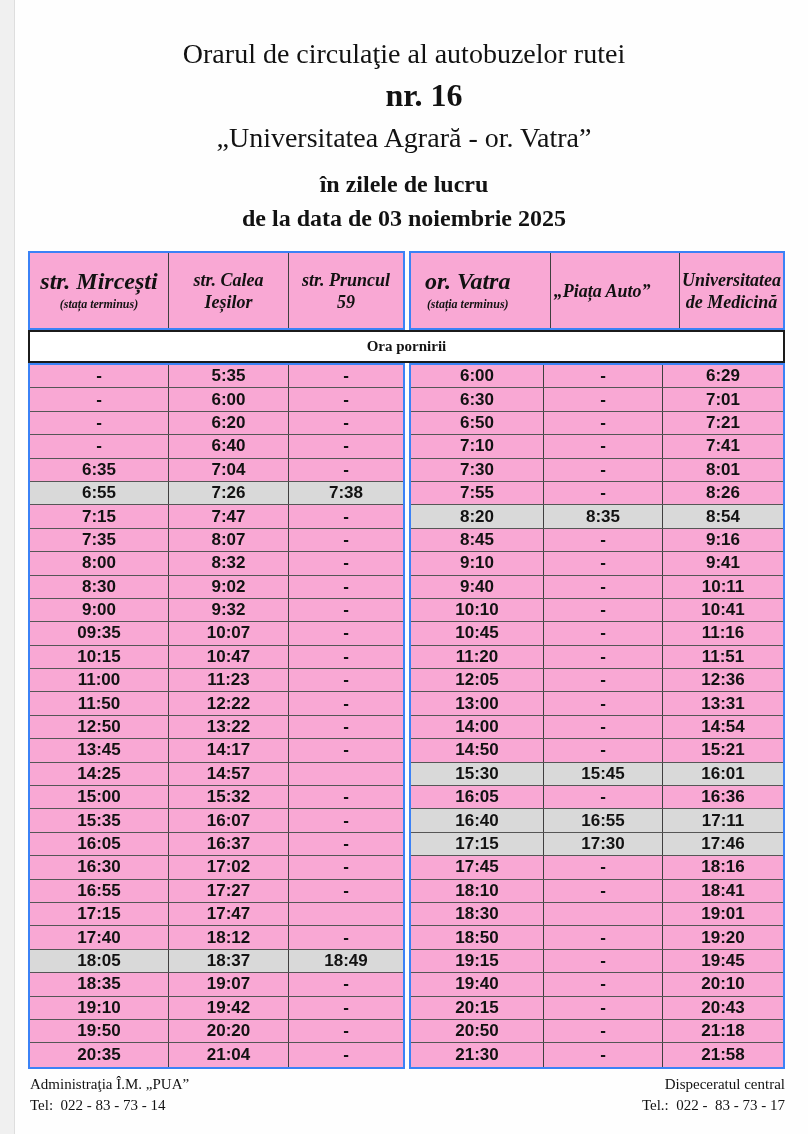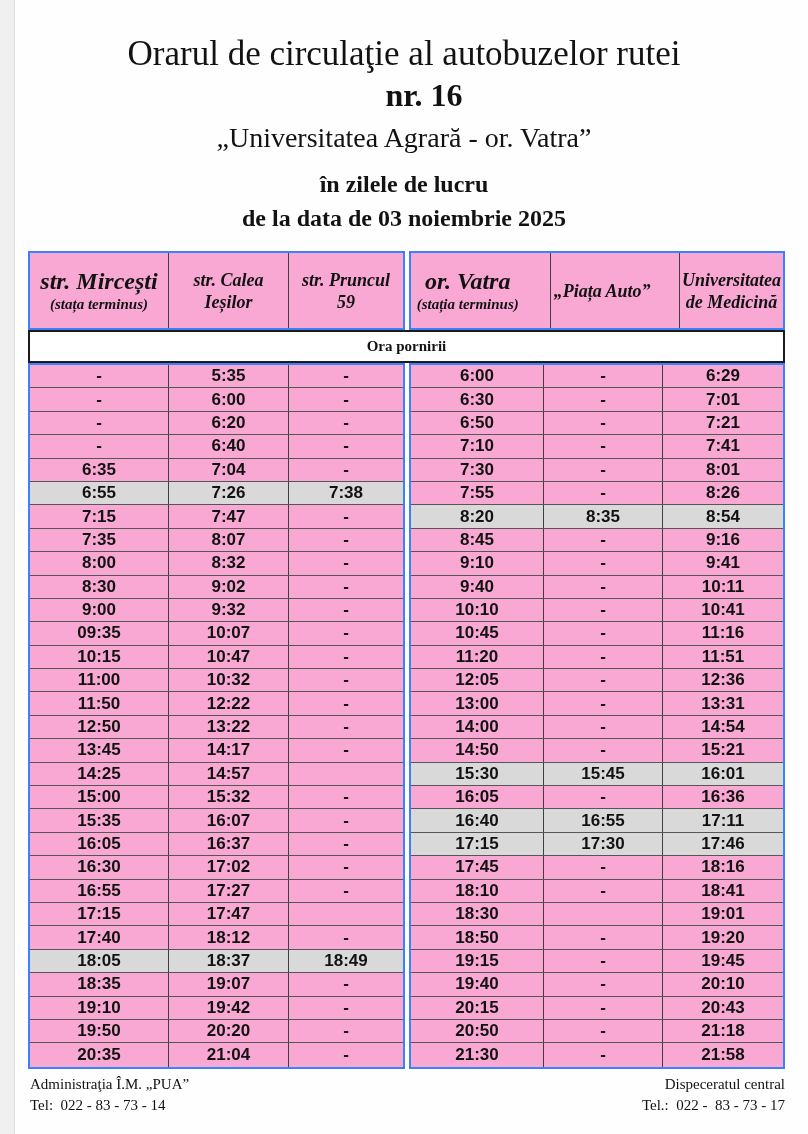--- a/index.html
+++ b/index.html
@@ -11,21 +11,21 @@
     font-family:"Liberation Serif", serif;
     color:#121212;
     overflow:hidden;
   }
   .scan-edge {
     position:absolute; left:0; top:0; width:15px; height:100%;
     background:#f0f0f0; border-right:1px solid #dedede;
   }
   
   .title-block { position:absolute; top:38px; left:0; right:0; text-align:center; }
-  .t1 { font-size:35px; line-height:32px; }
+  .t1 { font-size:28px; line-height:32px; }
   .t2 { font-size:32px; line-height:34px; font-weight:bold; margin-top:8px;margin-left:40px; }
   .t3 { font-size:28px; line-height:32px; margin-top:10px; }
   .t4 { font-size:24px; line-height:28px; font-weight:bold; margin-top:16px; }
   .t5 { font-size:24px; line-height:28px; font-weight:bold; margin-top:6px; }
   
   .tbl { position:absolute; left:28px; top:251px; width:757px; }
   .band { display:flex; }
   .half {
     border:2px solid #3b82f6; background:#f9a8d4;
   }
@@ -35,21 +35,21 @@
   .head-band .half { display:flex; height:79px; }
   .hcell {
     display:flex; flex-direction:column; justify-content:center; align-items:center;
     text-align:center; font-style:italic; font-weight:bold;
   }
   .hcell + .hcell { border-left:1px solid #3f3f3f; }
   .c1 { width:138px; } .c2 { width:120px; } .c3 { width:115px; }
   .c4 { width:132px; } .c5 { width:119px; } .c6 { width:121px; }
   .hname { font-size:18px; line-height:22px; }
   .hname.big { font-size:24px; line-height:27px; }
-  .hsub { font-size:15px; line-height:19px;font-style:italic; }
+  .hsub { font-size:12px; line-height:19px;font-style:italic; }
   .hname:empty, .hsub:empty { display:none; }
   .ora-band {
     border:2px solid #1b1b1b; height:33px; background:#ffffff;
     display:flex; align-items:center; justify-content:center;
     font-weight:bold; font-size:15px;
   }
   .data-band .half { height:706px; }
   .row {
     display:flex; height:23.4px;
     border-bottom:1px solid #565656;
@@ -185,21 +185,21 @@
             <div class="cell c2">10:07</div>
             <div class="cell c3">-</div>
           </div>
           <div class="row">
             <div class="cell c1">10:15</div>
             <div class="cell c2">10:47</div>
             <div class="cell c3">-</div>
           </div>
           <div class="row">
             <div class="cell c1">11:00</div>
-            <div class="cell c2">10:32</div>
+            <div class="cell c2">11:23</div>
             <div class="cell c3">-</div>
           </div>
           <div class="row">
             <div class="cell c1">11:50</div>
             <div class="cell c2">12:22</div>
             <div class="cell c3">-</div>
           </div>
           <div class="row">
             <div class="cell c1">12:50</div>
             <div class="cell c2">13:22</div>

